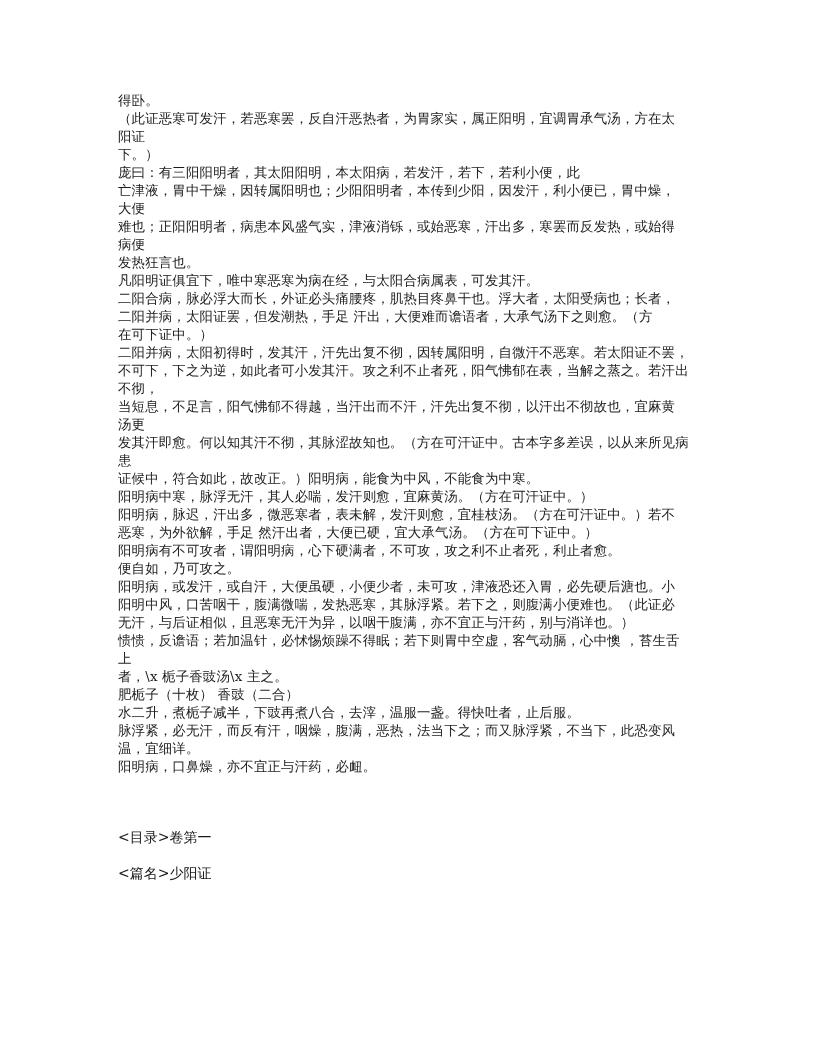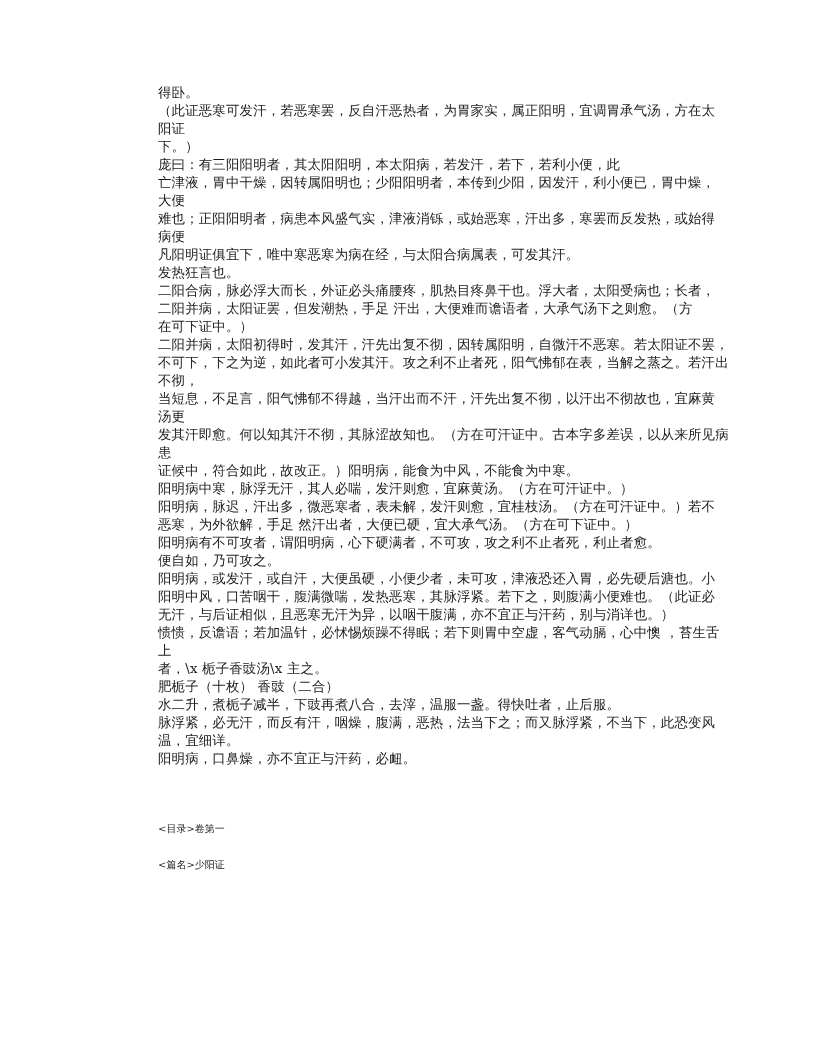--- a/index.html
+++ b/index.html
@@ -11,36 +11,35 @@
       width: 816px;
       height: 1056px;
       position: relative;
       overflow: hidden;
       font-family: "DejaVu Serif", "Liberation Serif", serif;
       color: #1a1a1a;
     }
     .page {
       position: absolute;
       left: 118px;
-      top: 84px;
+      top: 92px;
       width: 590px;
-      margin-left: 40px;
     }
     .line {
       font-size: 13.4px;
       line-height: 18px;
       height: 18px;
       white-space: nowrap;
       letter-spacing: 0.2px;
     }
     .gap-large {
       height: 52px;
     }
     .heading {
-      font-size: 10px;
+      font-size: 14px;
       line-height: 18px;
       height: 18px;
       white-space: nowrap;
     }
     .gap-heading {
       height: 18px;
     }
   </style>
 </head>
 <body>
@@ -49,22 +48,22 @@
   <div>
     <div class="line">得卧。</div>
     <div class="line">（此证恶寒可发汗，若恶寒罢，反自汗恶热者，为胃家实，属正阳明，宜调胃承气汤，方在太</div>
     <div class="line">阳证</div>
     <div class="line">下。）</div>
     <div class="line">庞曰：有三阳阳明者，其太阳阳明，本太阳病，若发汗，若下，若利小便，此</div>
     <div class="line">亡津液，胃中干燥，因转属阳明也；少阳阳明者，本传到少阳，因发汗，利小便已，胃中燥，</div>
     <div class="line">大便</div>
     <div class="line">难也；正阳阳明者，病患本风盛气实，津液消铄，或始恶寒，汗出多，寒罢而反发热，或始得</div>
     <div class="line">病便</div>
+    <div class="line">发热狂言也。</div>
     <div class="line">凡阳明证俱宜下，唯中寒恶寒为病在经，与太阳合病属表，可发其汗。</div>
-    <div class="line">发热狂言也。</div>
     <div class="line">二阳合病，脉必浮大而长，外证必头痛腰疼，肌热目疼鼻干也。浮大者，太阳受病也；长者，</div>
     <div class="line">二阳并病，太阳证罢，但发潮热，手足 汗出，大便难而谵语者，大承气汤下之则愈。（方</div>
     <div class="line">在可下证中。）</div>
     <div class="line">二阳并病，太阳初得时，发其汗，汗先出复不彻，因转属阳明，自微汗不恶寒。若太阳证不罢，</div>
     <div class="line">不可下，下之为逆，如此者可小发其汗。攻之利不止者死，阳气怫郁在表，当解之蒸之。若汗出</div>
     <div class="line">不彻，</div>
     <div class="line">当短息，不足言，阳气怫郁不得越，当汗出而不汗，汗先出复不彻，以汗出不彻故也，宜麻黄</div>
     <div class="line">汤更</div>
     <div class="line">发其汗即愈。何以知其汗不彻，其脉涩故知也。（方在可汗证中。古本字多差误，以从来所见病</div>
     <div class="line">患</div>

